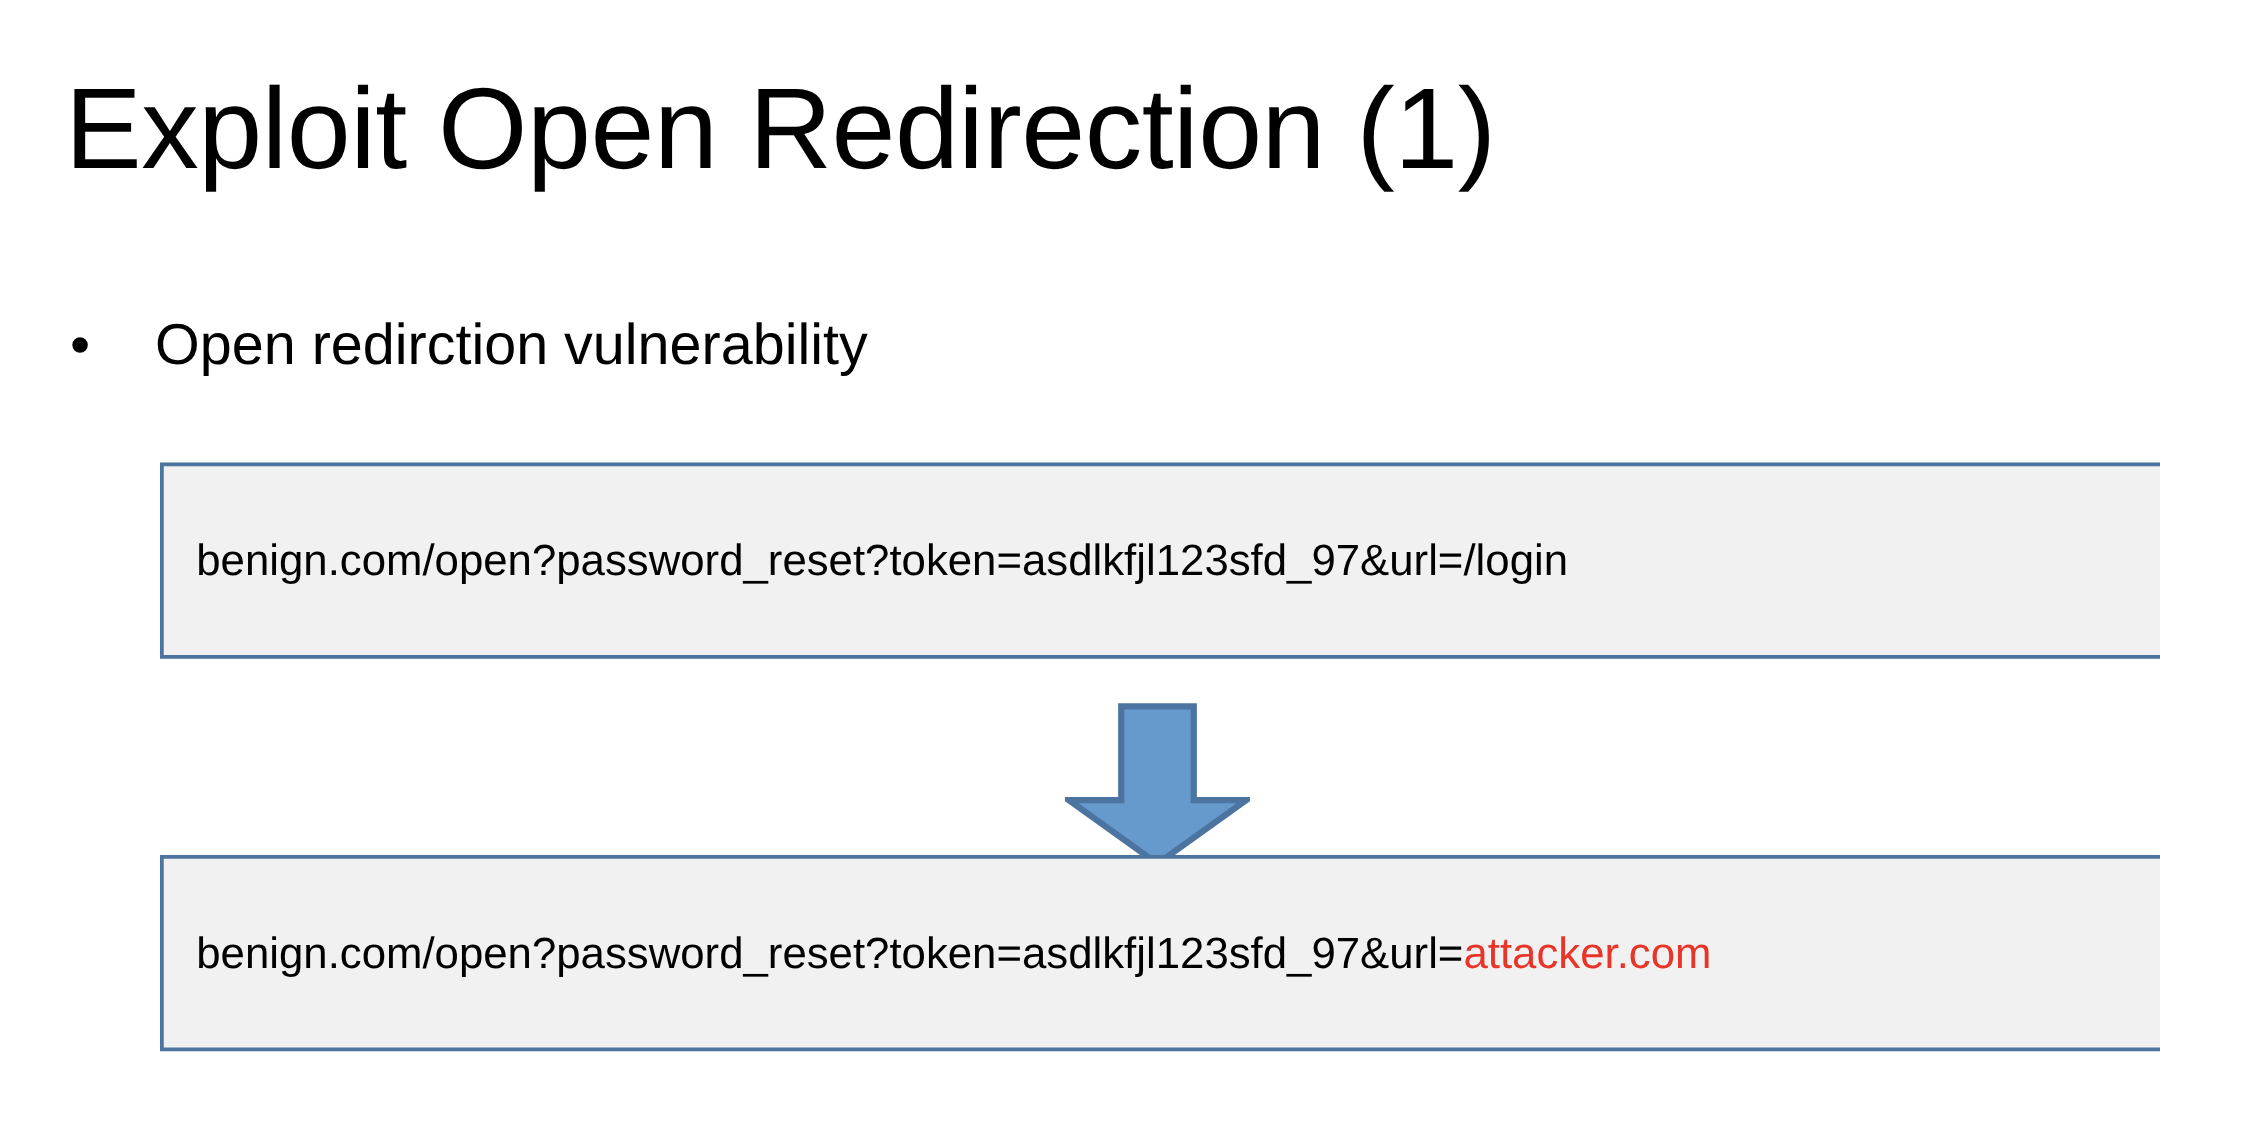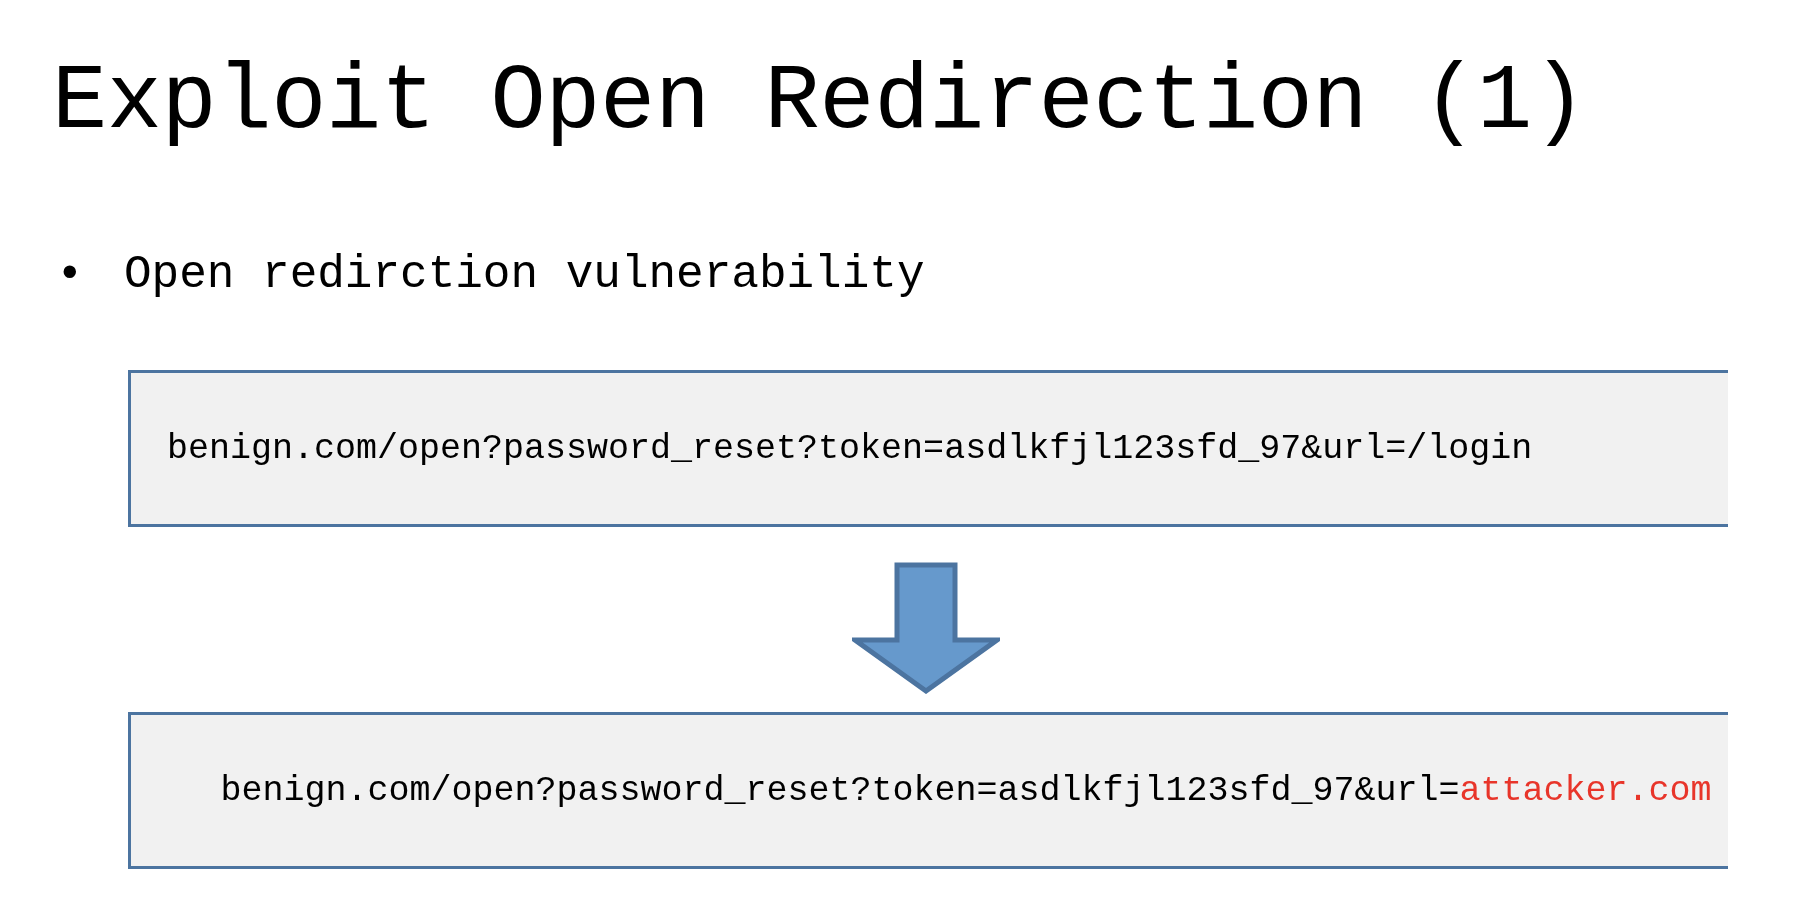--- a/index.html
+++ b/index.html
@@ -10,21 +10,20 @@
   body {
     font-family: "Liberation Sans", sans-serif;
     color: #000000;
   }
   #slide {
     position: relative;
     width: 1728px;
     height: 918px;
     background: #ffffff;
     overflow: hidden;
-    font-family: Liberation Mono, monospace;
   }
 
   
   #slide-title {
     position: absolute;
     left: 52px;
     top: 44px;
     width: 1640px;
     height: 120px;
     font-size: 92px;
@@ -71,27 +70,26 @@
     align-items: center;
   }
   #url-box-before {
     left: 128px;
     top: 370px;
     width: 1640px;
     height: 157px;
   }
   #url-box-after {
     left: 128px;
-    top: 712px;
+    top: 684px;
     width: 1640px;
     height: 157px;
-    justify-content: center;
   }
   .url-text {
-    padding-left: 36px;
+    padding-left: 26px;
     font-size: 35px;
     line-height: 46px;
     color: #000000;
     white-space: nowrap;
   }
   .url-danger {
     color: #E8352A;
   }
 
   

